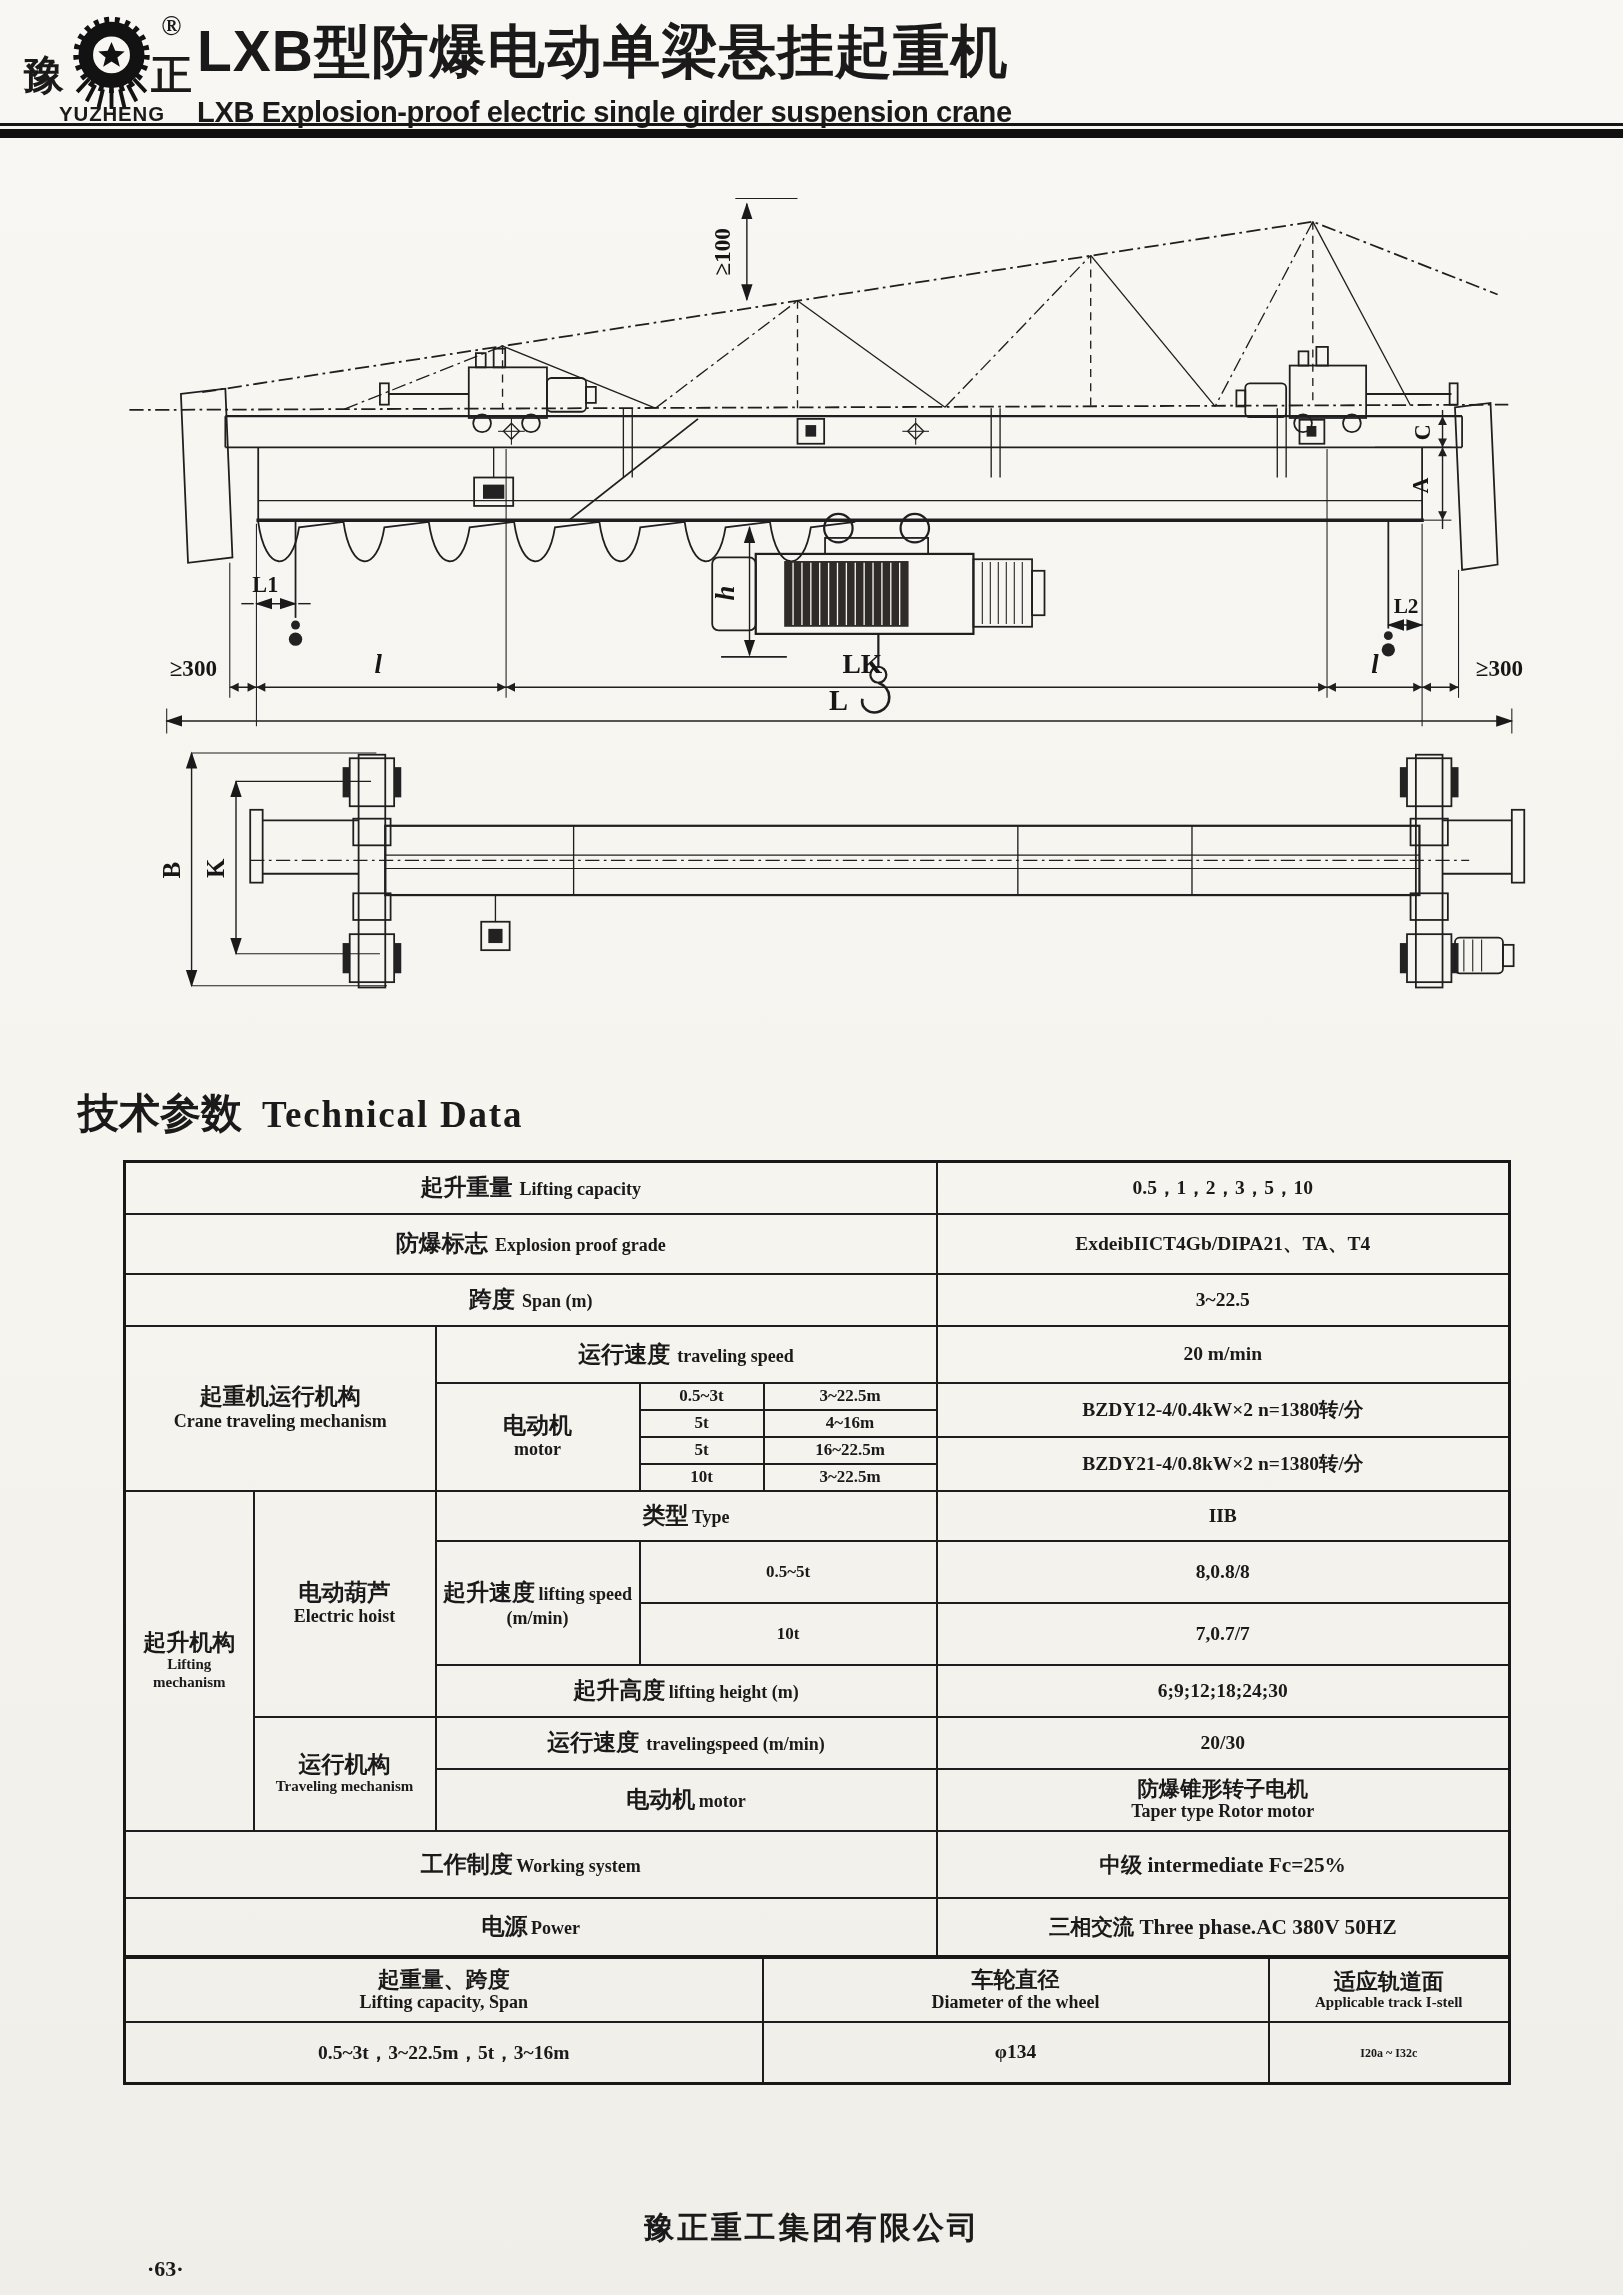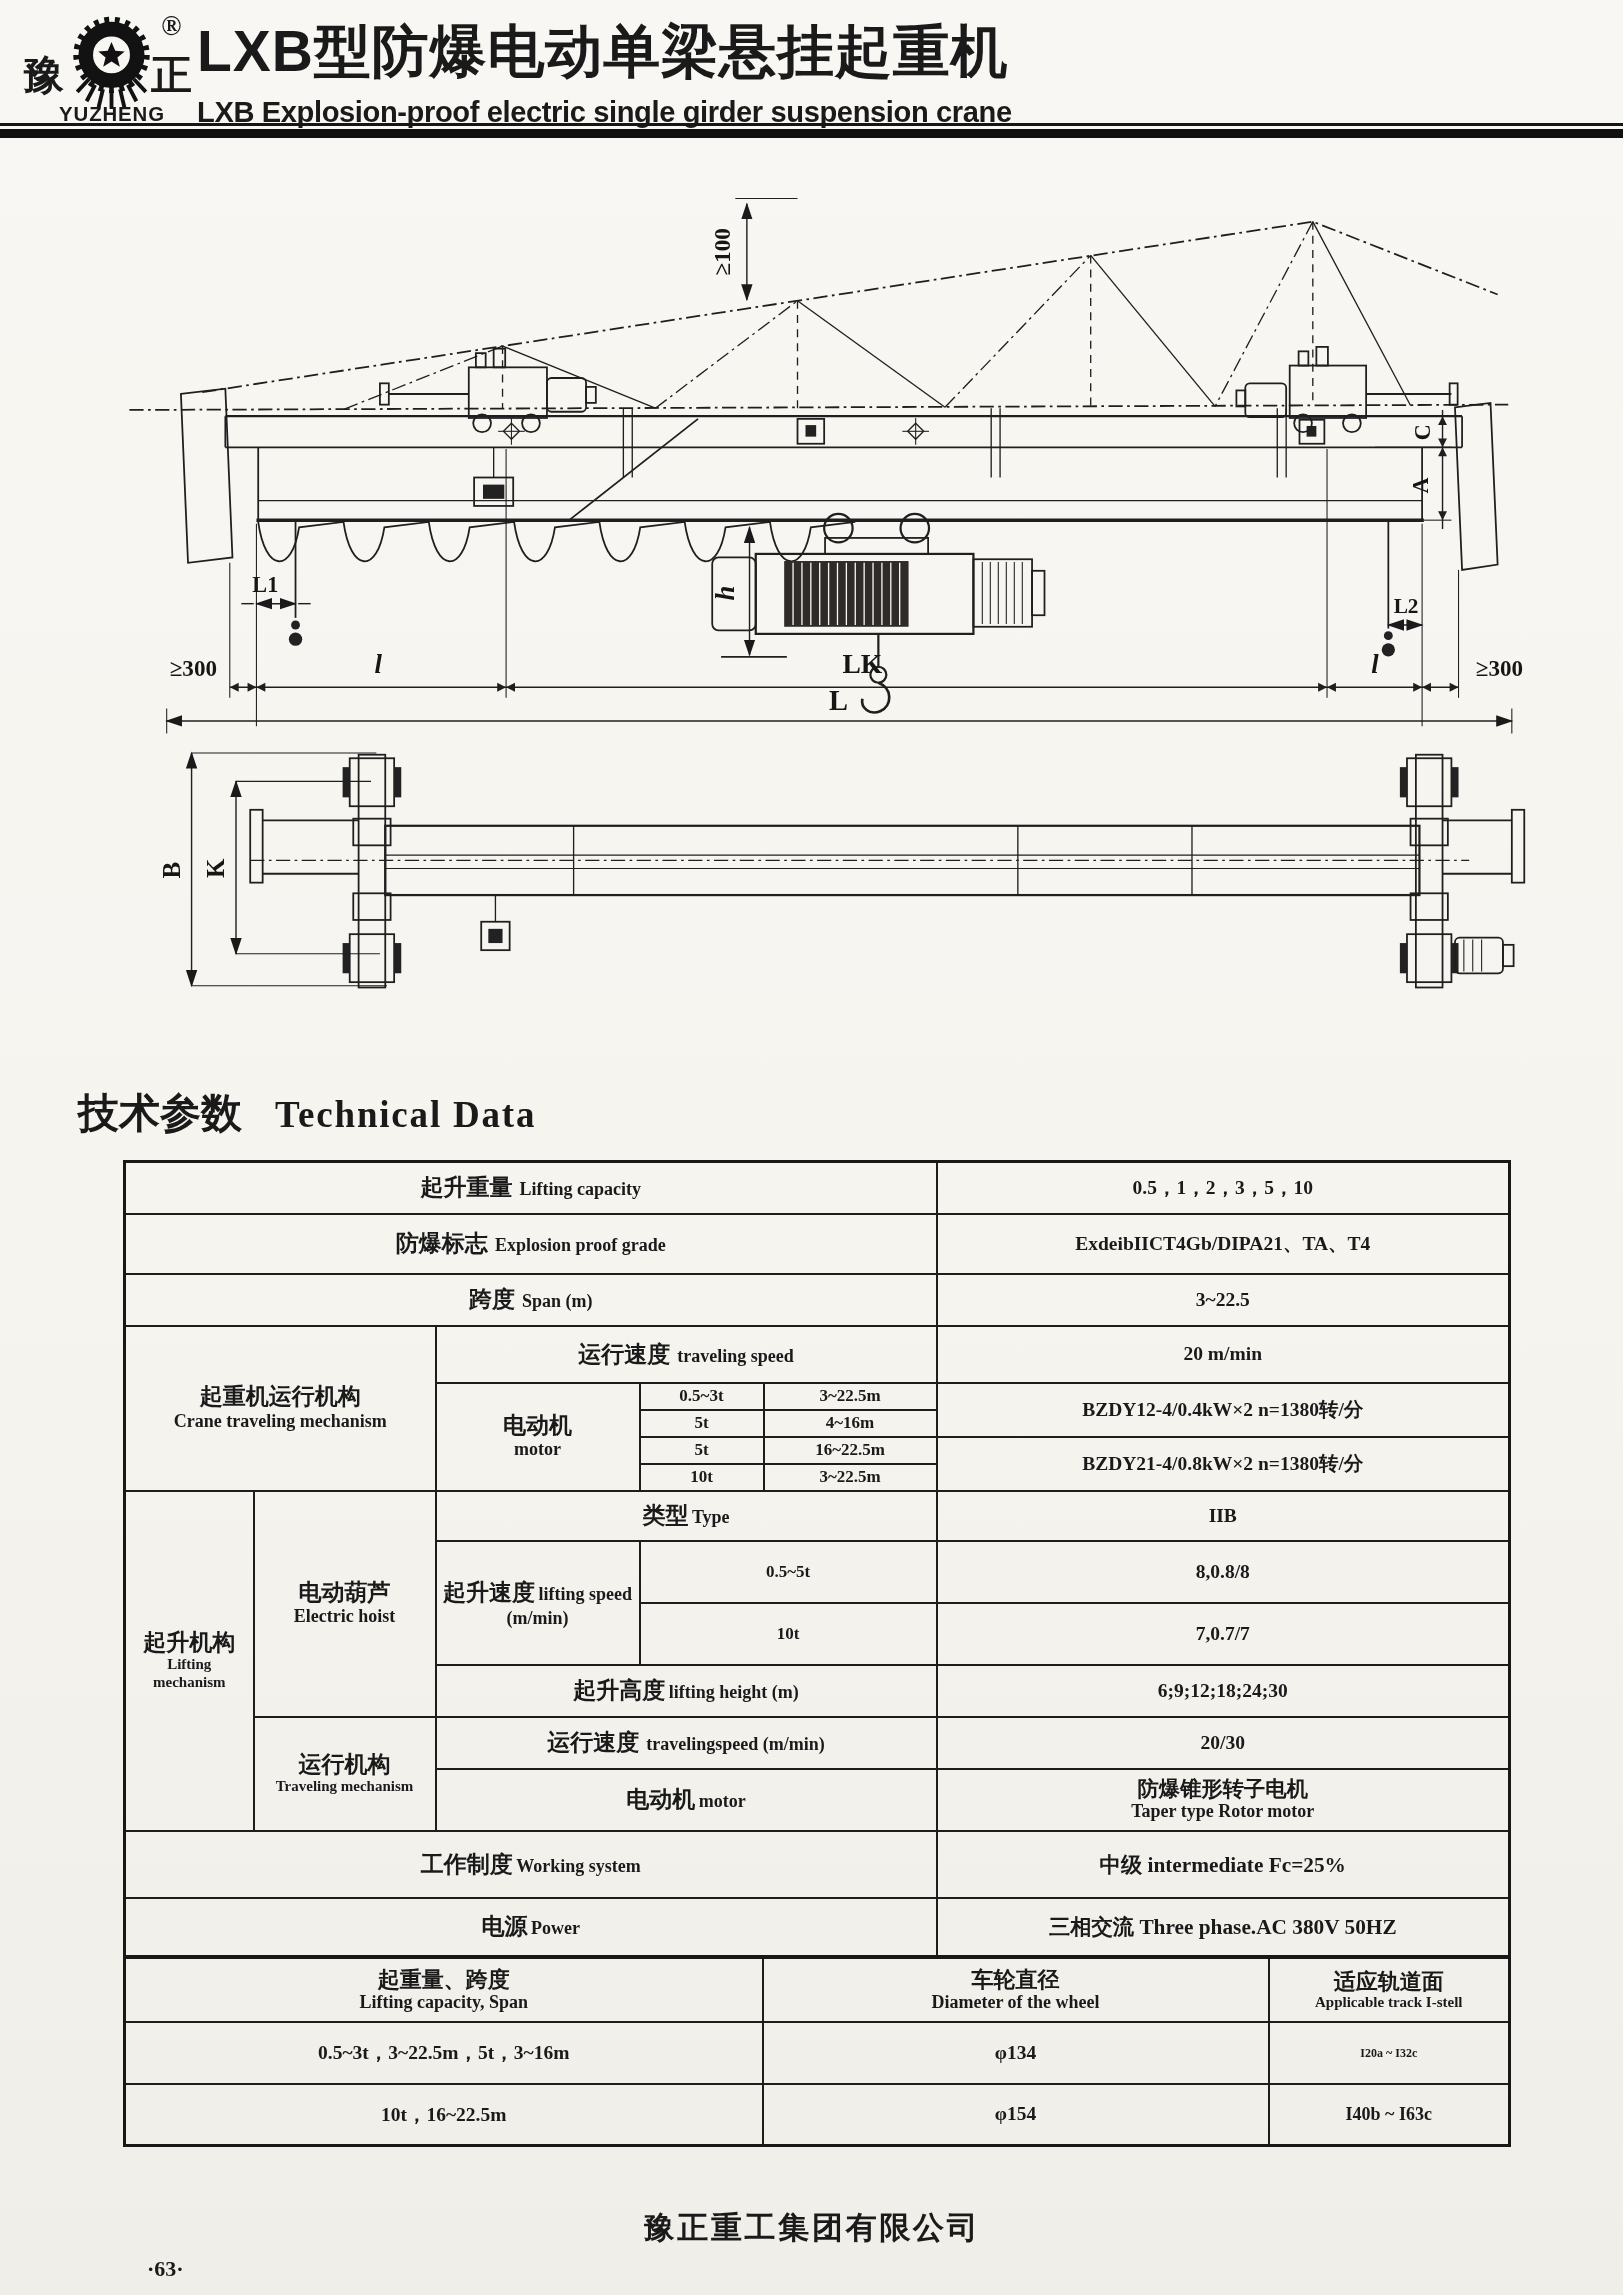--- a/index.html
+++ b/index.html
@@ -33,21 +33,21 @@
   .thin{stroke:#1f1f1f;stroke-width:1.2;fill:none;}
   .dim{stroke:#1f1f1f;stroke-width:1.6;fill:none;}
   .dd{stroke-dasharray:16 5 3 5;}
   .dash{stroke-dasharray:9 7;}
   .arrow{fill:#1f1f1f;stroke:none;}
   .drawing-wrap text{font-family:"Liberation Serif",serif;font-weight:700;fill:#161616;}
 
   
   .section-heading{position:absolute;left:78px;top:1086px;white-space:nowrap;}
   .sh-cn{font-size:41px;font-weight:900;}
-  .sh-en{font-size:37px;font-weight:700;font-family:"Liberation Serif",serif;margin-left:33px;letter-spacing:1.8px;}
+  .sh-en{font-size:37px;font-weight:700;font-family:"Liberation Serif",serif;margin-left:20px;letter-spacing:1.8px;}
 
   
   .tables{position:absolute;left:123px;top:1160px;width:1388px;}
   table{border-collapse:collapse;width:100%;table-layout:fixed;border-radius:25px;}
   .spec-table{border:3.6px solid #181818;}
   .spec-table td{border:2.2px solid #1d1d1d;border-top-width:2.7px;border-bottom-width:2.7px;
                  text-align:center;vertical-align:middle;padding:0.9px 5.3px;}
   .t2{margin-top:-1.8px;}
   .cn{font-weight:900;font-size:23px;}
   .en{font-weight:700;font-size:18px;font-family:"Liberation Serif",serif;}
@@ -582,25 +582,20 @@
           <td class="stack sm">
             <span class="cn" style="font-size:22px">适应轨道面</span>
             <span class="en">Applicable track I-stell</span>
           </td>
         </tr>
         <tr style="height:62px">
           <td><span class="val">0.5~3t，3~22.5m，5t，3~16m</span></td>
           <td><span class="val">φ134</span></td>
           <td><span class="val" style="font-size:12px">I20a ~ I32c</span></td>
         </tr>
-        <tr style="height:62px">
-          <td><span class="val">10t，16~22.5m</span></td>
-          <td><span class="val">φ154</span></td>
-          <td><span class="val" style="font-size:18px">I40b ~ I63c</span></td>
-        </tr>
       </tbody>
     </table>
   </div>
 
   <div class="footer-company">豫正重工集团有限公司</div>
   <div class="page-number">·63·</div>
 
 </div>
 
 

